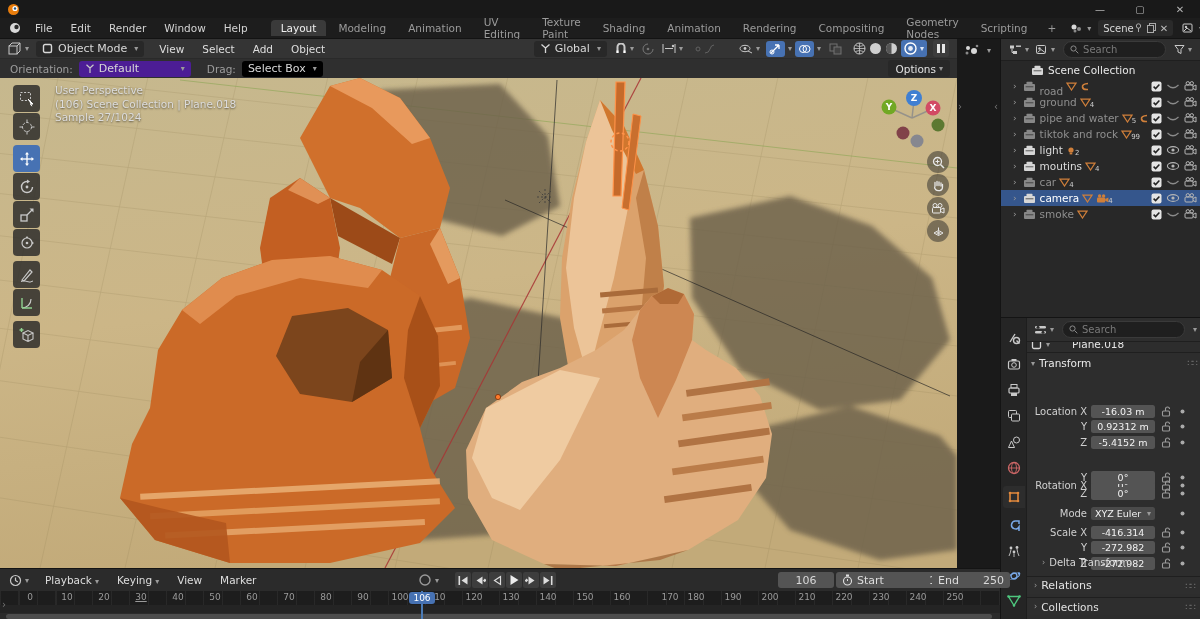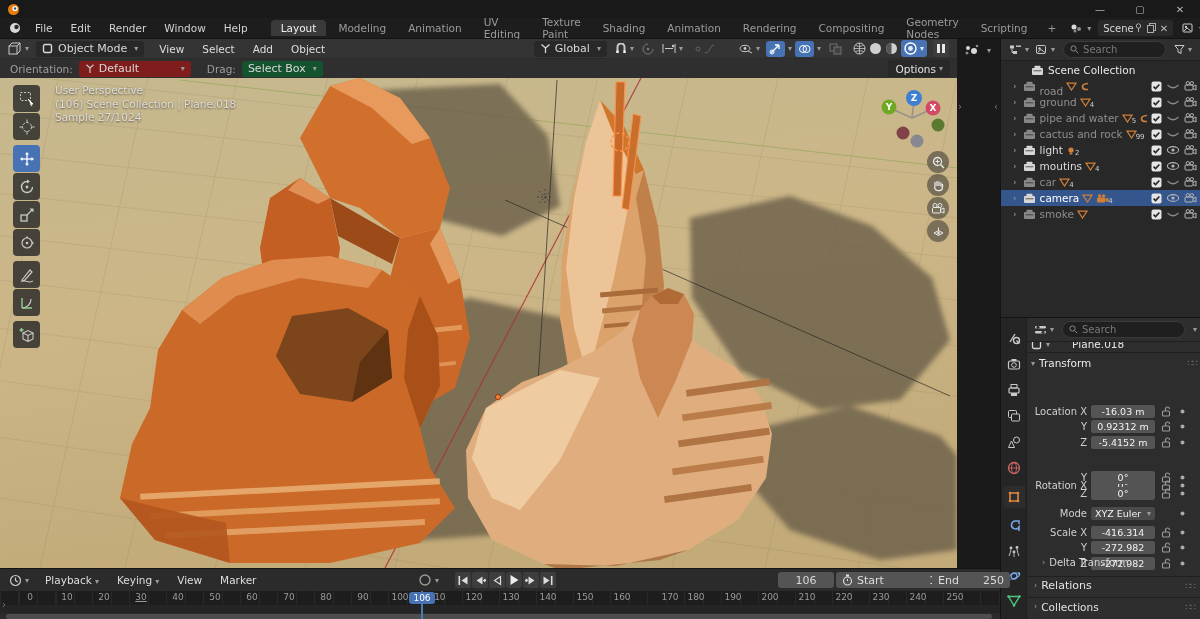--- a/index.html
+++ b/index.html
@@ -271,29 +271,29 @@
   <span class="icobtn" style="margin:0 8px 0 6px;background:#3d3d3d;height:17px;">
     <svg width="10" height="11">
         <rect x="1" y="1" width="3" height="9" fill="#e8e8e8"></rect>
         <rect x="6" y="1" width="3" height="9" fill="#e8e8e8"></rect>
       </svg>
   </span>
 </div>
 
 <div id="vph2" class="abs">
   <span class="lbl" style="margin-left:10px;font-size:10.5px;">Orientation:</span>
-  <span class="pill" style="margin-left:6px;width:100px;background:#7f1d1d;">
+  <span class="pill" style="margin-left:6px;width:100px;background:#4c1d95;">
     <svg width="10" height="11">
         <path d="M5 10 V5 M5 5 L1.5 1.8 M5 5 L8.5 1.8" stroke="#c9c9c9" fill="none" stroke-width="1.2"></path>
       </svg>
     <span style="margin:0 4px;flex:1;">Default</span>
       <span class="chev">▾</span>
   </span>
   <span class="lbl" style="margin-left:16px;font-size:10.5px;">Drag:</span>
-  <span class="pill" style="margin-left:6px;background:#14532d;">
+  <span class="pill" style="margin-left:6px;background:#000000;">
     <span style="margin-right:4px;">Select Box</span>
       <span class="chev">▾</span>
   </span>
 </div>
 
 <div id="canvas-wrap" class="abs">
 <svg width="957" height="490" viewBox="0 0 957 490">
   <defs>
     <linearGradient id="gnd" x1="0" y1="0" x2="0.25" y2="1">
       <stop offset="0" stop-color="#c6b88e"></stop>
@@ -718,21 +718,21 @@
       </div>
       <div class="orow" style="top: 65px;">
         <span style="margin-left:12px;color:#999;font-size:9px;">›</span>
         <span style="margin-left:6px;display:flex;opacity:.55;">
           <svg width="13" height="11">
             <rect x="1" y="3" width="11" height="7" rx="1" fill="#d6d6d6"></rect>
             <rect x="3.5" y="0.8" width="6" height="2.8" rx="0.6" fill="#d6d6d6"></rect>
             <rect x="2.6" y="5" width="7.8" height="1.4" fill="#7d7d7d"></rect>
           </svg>
         </span>
-        <span class="nm" style="color:#8f8f8f;">cactus and rock</span>
+        <span class="nm" style="color:#8f8f8f;">tiktok and rock</span>
         <span class="badge">
           <svg width="11" height="9">
             <path d="M1 1.2 H10 L5.5 8 Z" fill="none" stroke="#cf7f3a" stroke-width="1.2"></path>
           </svg>
           <span class="cnt">99</span>
         </span>
         <span class="otoggles">
           <span style="display:flex;">
             <svg width="11" height="11">
               <rect x="0.5" y="0.5" width="10" height="10" rx="2" fill="#e4e4e4"></rect>

